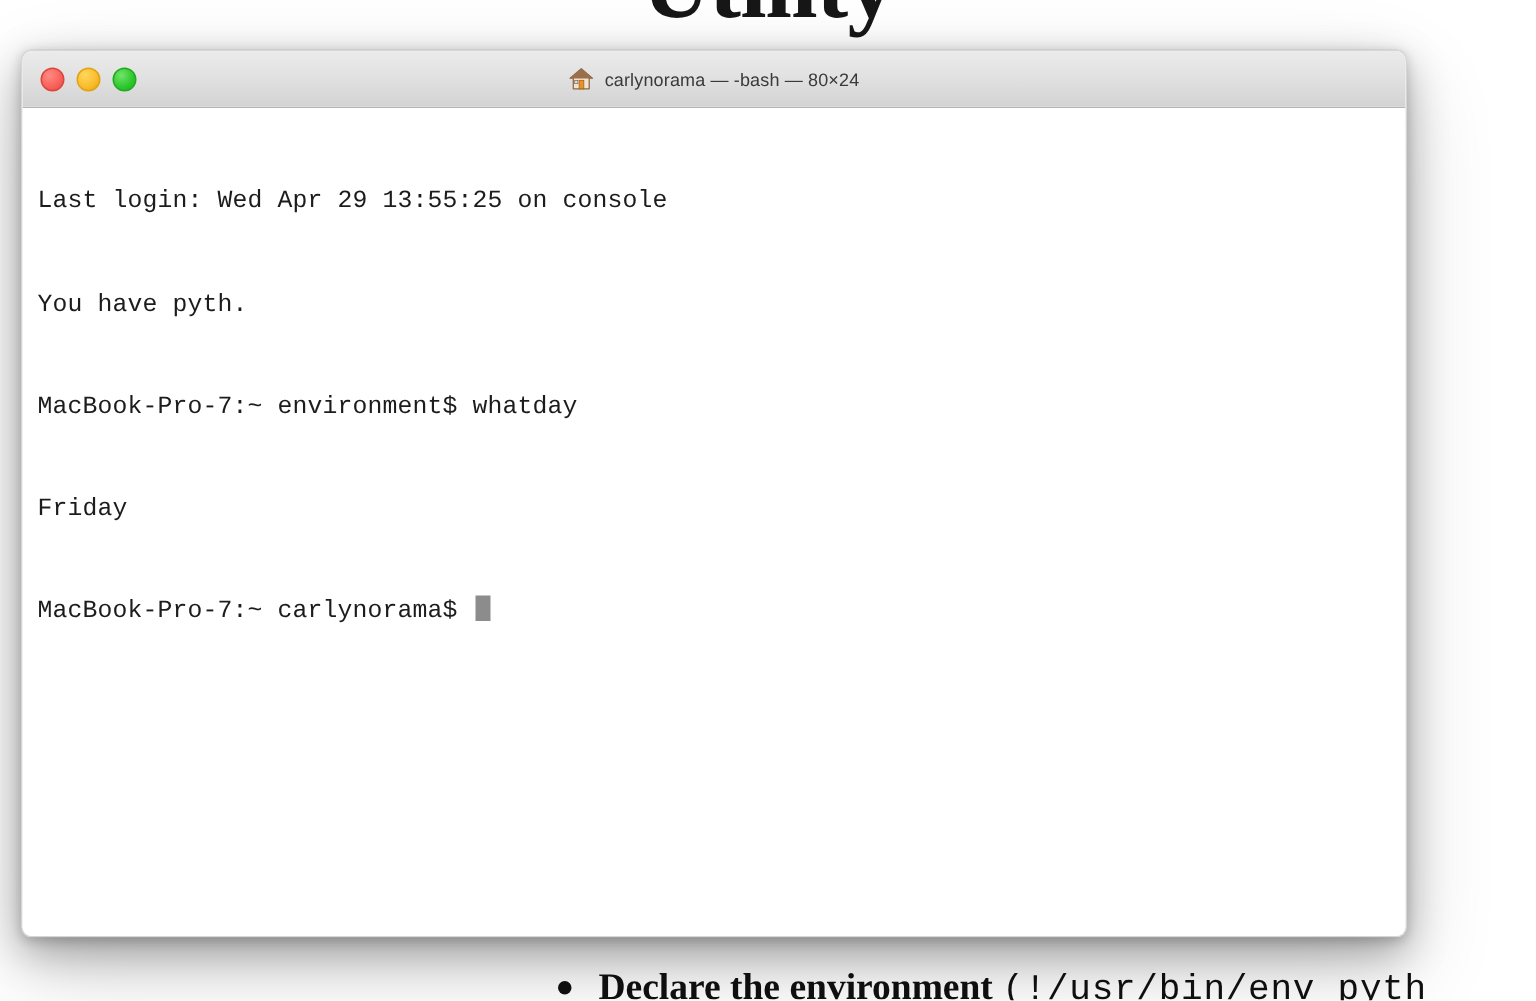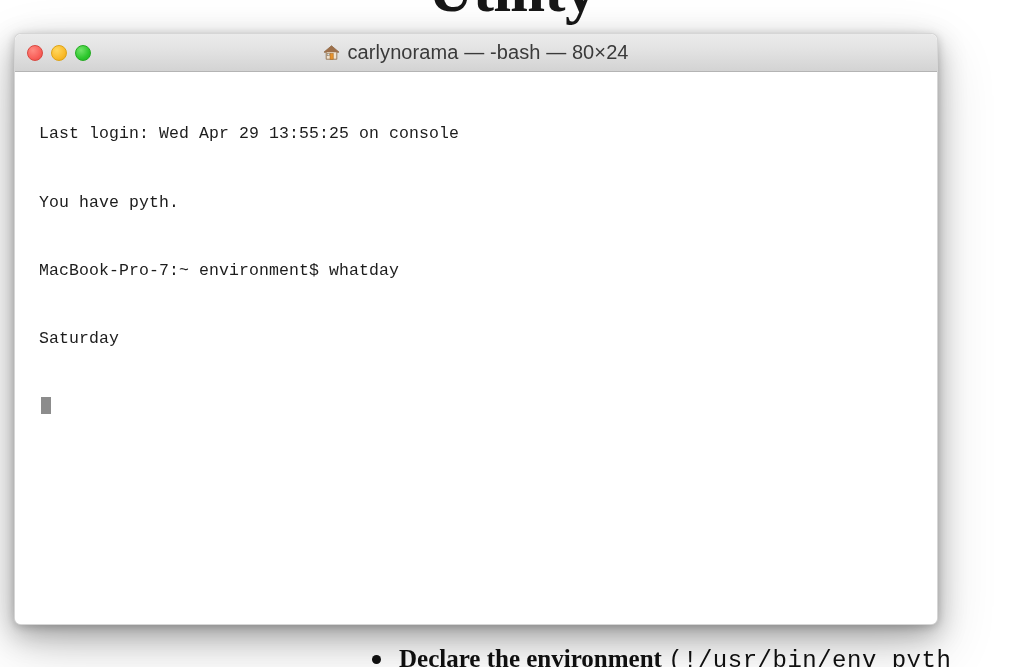--- a/index.html
+++ b/index.html
@@ -146,40 +146,40 @@
     left: 0; right: 0; top: 0;
     height: 37px;
     display: flex;
     align-items: center;
     justify-content: center;
     gap: 7px;
     pointer-events: none;
   }
   #window-title {
     font-family: "Liberation Sans", sans-serif;
-    font-size: 20px;
+    font-size: 12px;
     color: #3a3a3a;
     white-space: nowrap;
     letter-spacing: 0.1px;
   }
   .home-icon {
     width: 17px;
     height: 17px;
     display: block;
     flex: none;
   }
 
   #terminal-body {
     position: absolute;
     top: 38px;
     left: 0;
     right: 0;
     bottom: 0;
     background: #ffffff;
-    padding: 6px 8px 0 24px;
+    padding: 6px 8px 0 10px;
     box-sizing: border-box;
   }
 
   #terminal-output {
     font-family: "Liberation Mono", "DejaVu Sans Mono", monospace;
     font-size: 16.5px;
     line-height: 22.7px;
     color: #1c1c1c;
     white-space: pre;
     letter-spacing: 0.1px;
@@ -234,17 +234,17 @@
       </svg>
       <span id="window-title">carlynorama — -bash — 80×24</span>
     </div>
   </div>
 
   <div id="terminal-body">
     <div id="terminal-output">
       <div class="term-line">Last login: Wed Apr 29 13:55:25 on console</div>
       <div class="term-line">You have pyth.</div>
       <div class="term-line">MacBook-Pro-7:~ environment$ whatday</div>
-      <div class="term-line">Saturday</div>
-      <div class="term-line"><span class="cursor-block"></span></div>
+      <div class="term-line">Friday</div>
+      <div class="term-line"><span>MacBook-Pro-7:~ carlynorama$ </span><span class="cursor-block"></span></div>
     </div>
   </div>
 </div>
 
 </body></html>

